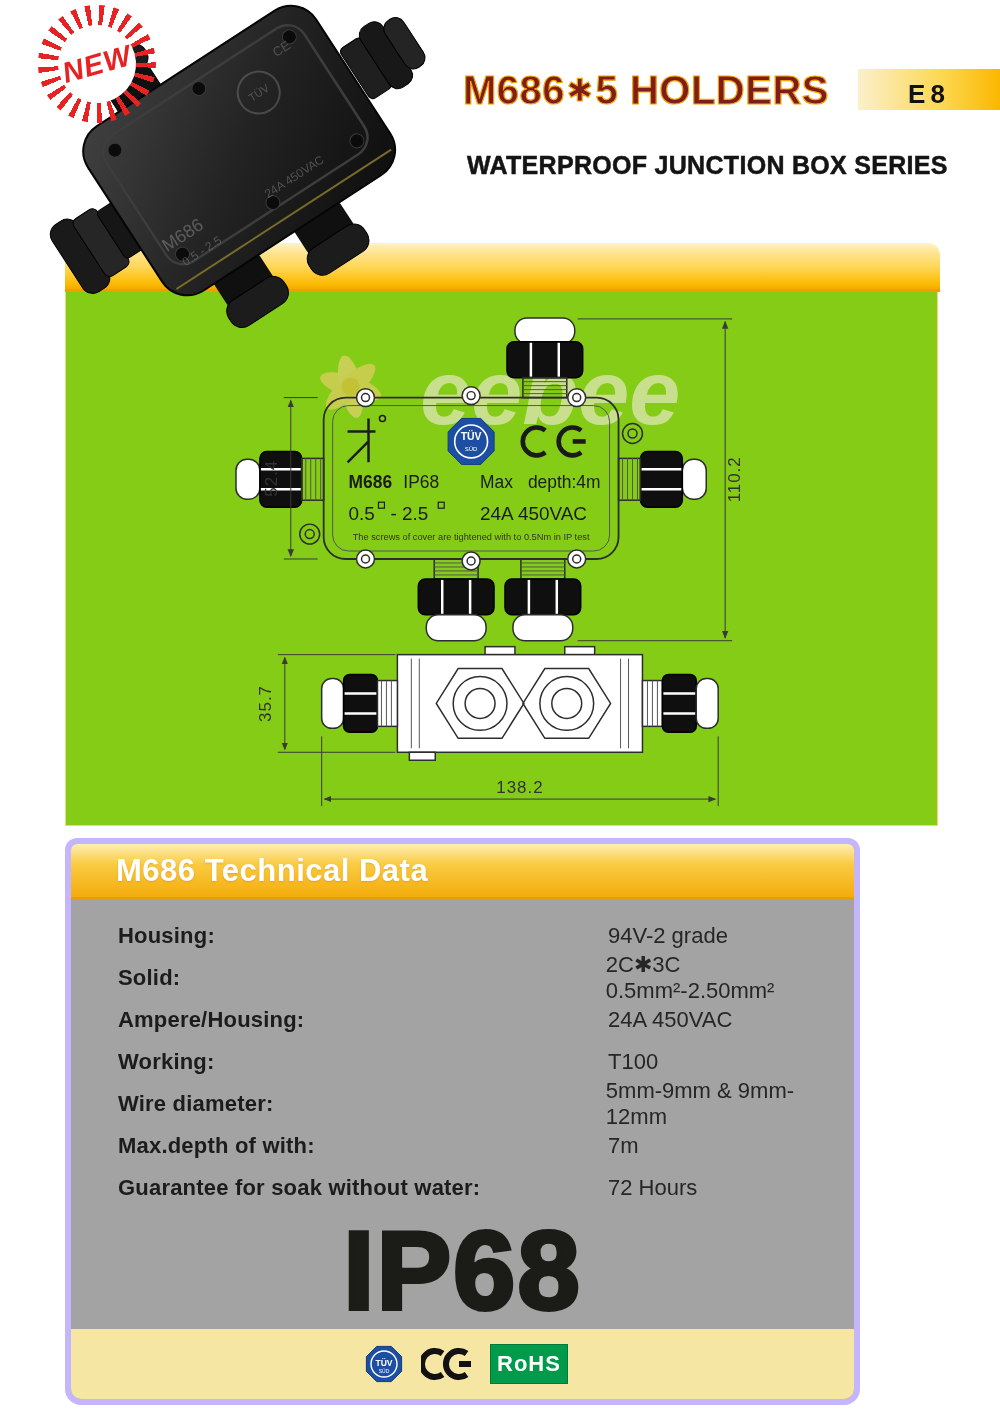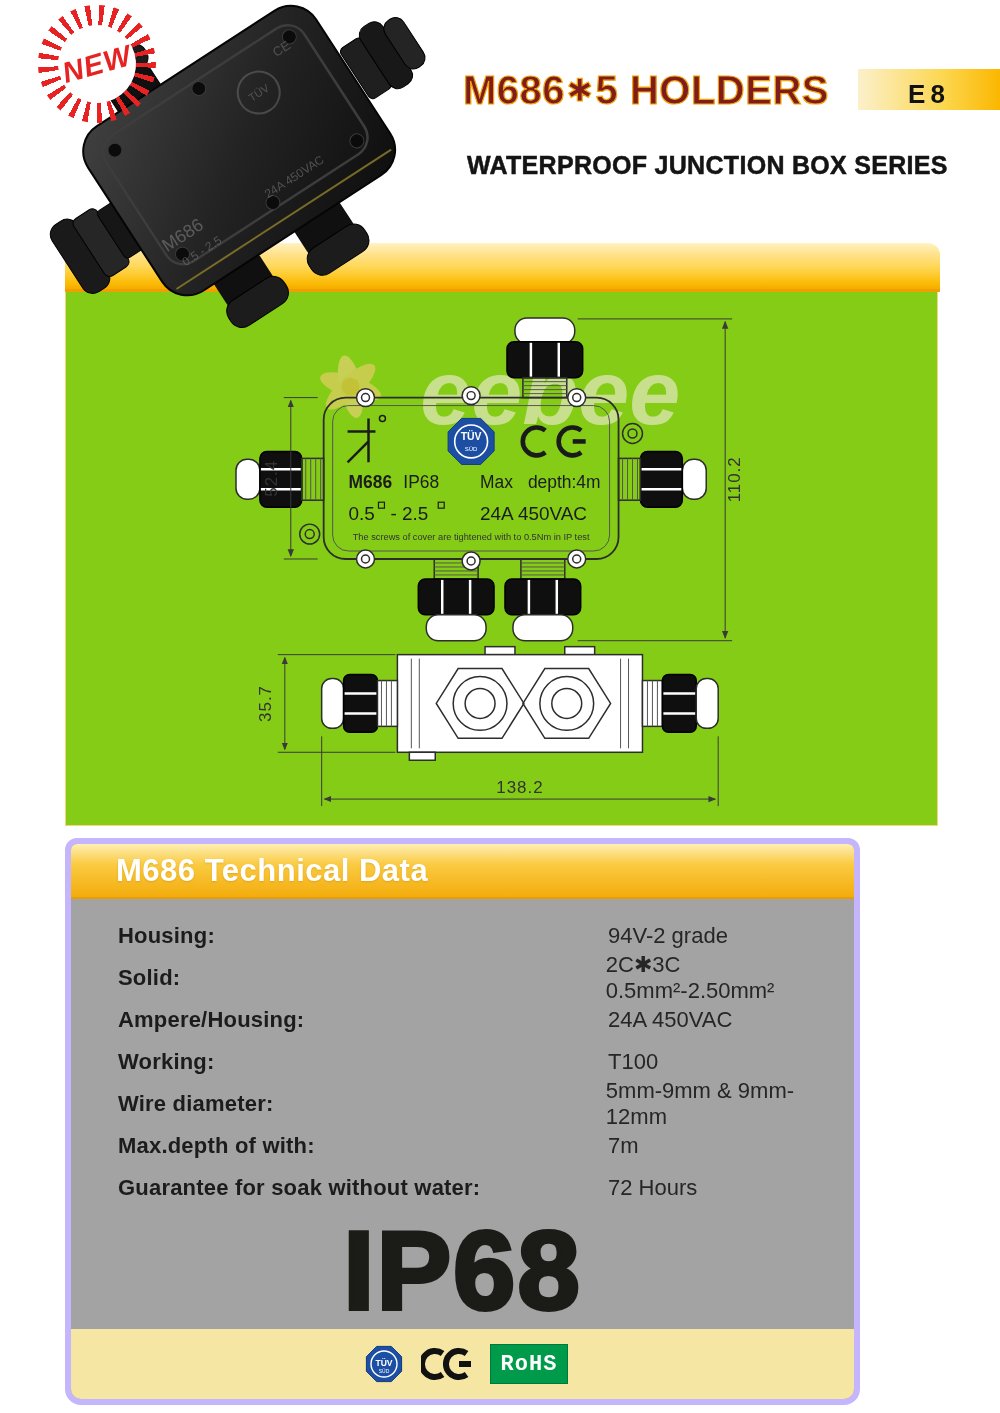--- a/index.html
+++ b/index.html
@@ -46,21 +46,21 @@
   .rows{position:absolute;left:0;top:71px;width:100%;}
   .row{display:flex;height:42px;align-items:center;padding-left:47px;}
   .row .lbl{width:450px;font-weight:700;font-size:22px;color:#1c1c1c;letter-spacing:0.2px;}
   .row .val{font-size:22px;color:#262626;margin-left:40px;}
   .ip{position:absolute;left:0;top:362px;width:100%;height:130px;line-height:130px;text-align:center;
       font-size:112px;font-weight:700;color:#1b1b17;-webkit-text-stroke:4px #1b1b17;letter-spacing:2px;}
   .band{position:absolute;left:0;bottom:0;width:100%;height:70px;background:#F5E6A4;
         display:flex;align-items:center;padding-left:293px;gap:17px;box-sizing:border-box;}
   .rohs{width:76px;height:38px;background:#009B4A;border:1px solid #00793A;
         display:flex;align-items:center;justify-content:center;}
-  .rohs span{color:#fff;font-weight:700;font-size:22px;letter-spacing:1px;font-family:Liberation Mono, monospace;}
+  .rohs span{color:#fff;font-weight:700;font-size:22px;letter-spacing:1px;}
 </style>
 </head>
 <body>
 
 <div class="page">
 
   <div class="top-bar"></div>
 
   <svg class="photo" viewBox="0 0 460 345">
     <defs>

